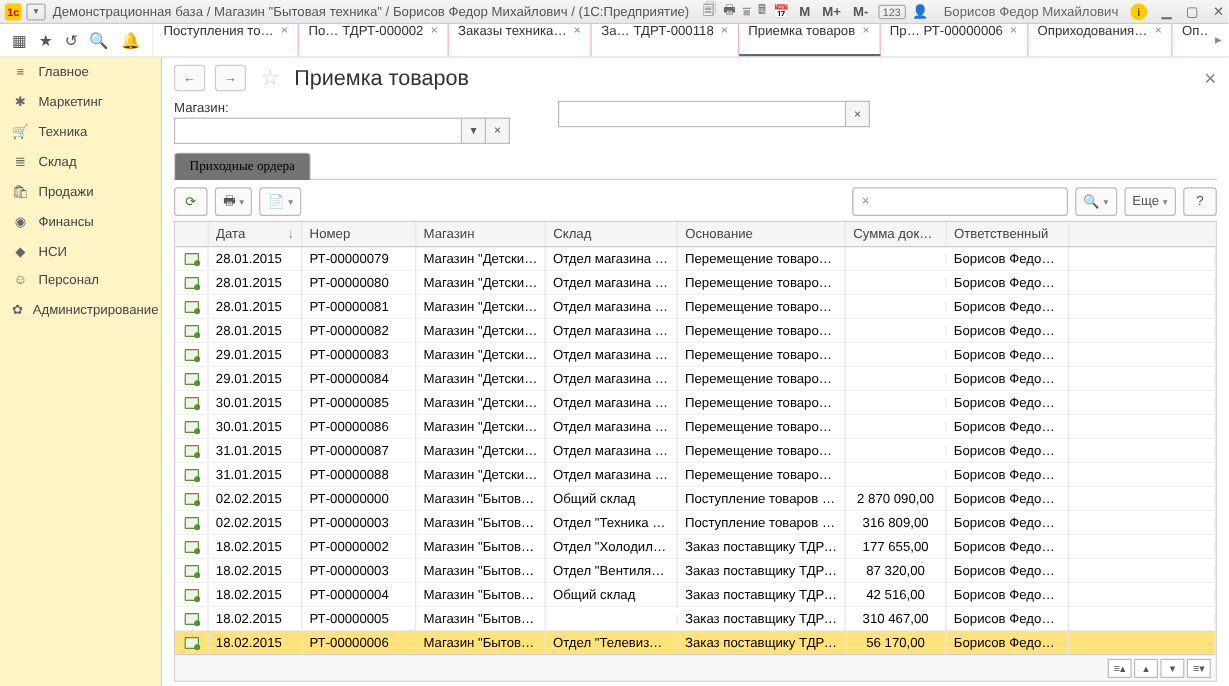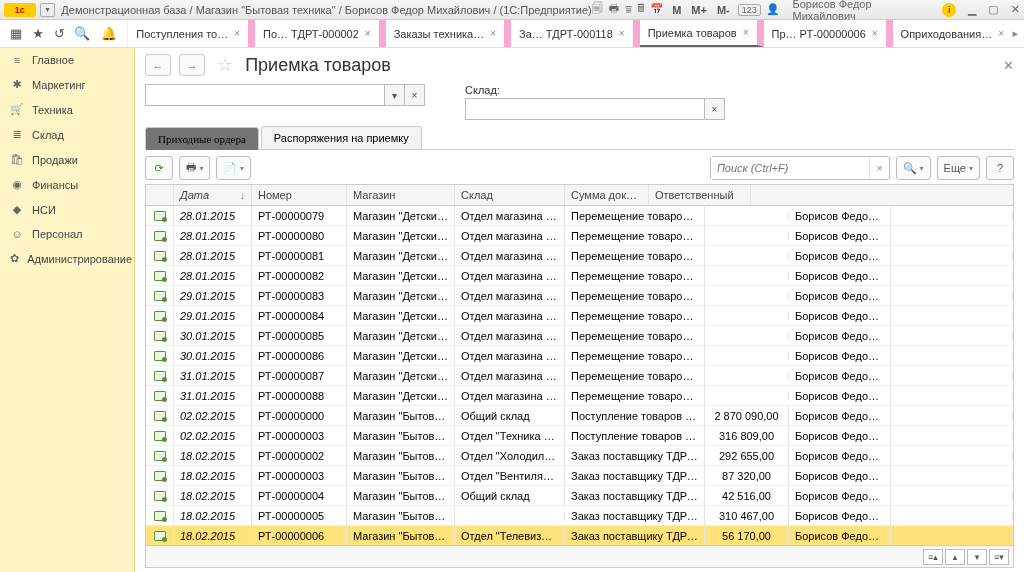--- a/index.html
+++ b/index.html
@@ -1,37 +1,37 @@
 <!DOCTYPE html>
 <html><head>
 <meta charset="utf-8">
 <style>
 * { margin: 0; padding: 0; box-sizing: border-box; font-family: Arial, sans-serif; font-size: 11px; }
 body { background: #fff; width: 1024px; height: 572px; overflow: hidden; }
 
 
 .titlebar { height: 20px; background: linear-gradient(#f5f5f5,#e8e8e8); border-bottom: 1px solid #ccc; display: flex; align-items: center; padding: 0 4px; color: #555; }
-.titlebar .logo { width: 32px; height: 14px; background: #ffcc00; border-radius: 2px; margin-right: 4px; display:inline-flex;align-items:center;justify-content:center;font-size:9px;font-weight:bold;color:#c00;}
+.titlebar .logo { width: 14px; height: 14px; background: #ffcc00; border-radius: 2px; margin-right: 4px; display:inline-flex;align-items:center;justify-content:center;font-size:9px;font-weight:bold;color:#c00;}
 .titlebar .drop { width: 16px; height: 14px; border:1px solid #aaa; border-radius:2px; margin-right:6px; display:flex;align-items:center;justify-content:center;font-size:8px;color:#666;}
 .titlebar .title-text { flex: 0 0 auto; }
 .titlebar .spacer { flex: 1; }
 .titlebar .sys-icons { display: flex; gap: 6px; align-items: center; color:#666; }
 .titlebar .sys-icons span { cursor: default; }
 .titlebar .mbtn { font-weight:bold; color:#555; padding:0 2px;}
 .titlebar .num { border:1px solid #aaa; border-radius:2px; padding:0 3px; font-size:9px;text-align:right;}
 .titlebar .user { margin-left:6px;}
 .titlebar .info-ic{ width:14px;height:14px;background:#ffcc00;border-radius:50%;display:inline-flex;align-items:center;justify-content:center;font-weight:bold;color:#555;font-size:9px;margin-left:4px;}
 .titlebar .winbtn{ margin-left:6px; color:#666;}
 
 
 .tabbar { height: 28px; background: #fff; border-bottom: 1px solid #ddd; display: flex; align-items: stretch; }
 .tabbar .left-icons { display:flex; align-items:center; gap:10px; padding:0 10px; border-right:1px solid #eee;}
 .tabbar .left-icons span{ color:#555; font-size:13px; cursor:pointer;}
 .tabbar .tabs { display:flex; flex:1; overflow:hidden;}
-.tab { display:flex; align-items:center; padding: 0 8px; border-right:7px solid #f9a8d4; color:#333; white-space:nowrap; cursor:pointer; position:relative;}
+.tab { display:flex; padding: 0 8px; border-right:1px solid #f9a8d4; color:#333; white-space:nowrap; cursor:pointer; position:relative;}
 .tab.active { background:#fff; border-bottom:2px solid #666;}
 .tab .close { margin-left:6px; color:#888; font-size:10px;}
 .tabbar .scroll-r{ display:flex;align-items:center;padding:0 6px;color:#888;}
 
 
 .main { display:flex; height: calc(572px - 20px - 28px); }
 
 
 .sidebar { width: 135px; background: #fef4c5; border-right:1px solid #e5d77a; }
 .side-item { display:flex; align-items:center; gap:8px; padding:6px 10px; color:#444; cursor:pointer;}
@@ -62,21 +62,21 @@
 .toolbar .flex{flex:1;}
 .search-box{ display:flex; border:1px solid #bbb; border-radius:3px; height:24px; width:180px;}
 .search-box input{ border:none; outline:none; flex:1; padding:0 6px; color:#aaa; font-style:italic;}
 .search-box .clr{ width:20px;display:flex;align-items:center;justify-content:center;color:#888;border-left:1px solid #ddd;cursor:pointer;}
 
 
 .table-wrap{ flex:1; border:1px solid #ccc; overflow:hidden; display:flex; flex-direction:column;}
 .thead{ display:flex; background:#f5f5f5; border-bottom:1px solid #ccc; font-weight:normal; color:#444;}
 .th,.td{ padding:4px 6px; border-right:1px solid #e5e5e5; overflow:hidden; white-space:nowrap; text-overflow:ellipsis;}
 .c-ic{ width:28px; flex:0 0 28px;}
-.c-date{ width:78px; flex:0 0 78px;font-style:italic;}
+.c-date{ width:78px; flex:0 0 78px;}
 .c-num{ width:95px; flex:0 0 95px;}
 .c-shop{ width:108px; flex:0 0 108px;}
 .c-wh{ width:110px; flex:0 0 110px;}
 .c-base{ width:140px; flex:0 0 140px;}
 .c-sum{ width:84px; flex:0 0 84px; text-align:center;}
 .c-resp{ width:102px; flex:0 0 102px;}
 .c-comm{ flex:1;}
 .th .sort{ float:right; color:#888;}
 .tbody{ flex:1; overflow-y:auto;}
 .tr{ display:flex; border-bottom:1px solid #eee; height:20px; align-items:center;}
@@ -203,75 +203,74 @@
     <div class="hdr-row">
       <div class="nav-btn">←</div>
       <div class="nav-btn">→</div>
       <span class="star-ic">☆</span>
       <span class="page-title">Приемка товаров</span>
       <span class="close-page">✕</span>
     </div>
 
     <div class="filters">
       <div class="filter-group">
+        <span class="filter-label">Магазин:</span>
         <div class="filter-ctrl">
           <input class="filter-input" style="">
           <div class="filter-btn">▾</div>
           <div class="filter-btn">×</div>
         </div>
       </div>
       <div class="filter-group">
-        <span class="filter-label">Склад:</span>
         <div class="filter-ctrl">
           <input class="filter-input" style="">
           <div class="filter-btn">×</div>
         </div>
       </div>
     </div>
 
     <div class="subtabs">
       <div class="subtab active">Приходные ордера</div>
-      <div class="subtab">Распоряжения на приемку</div>
     </div>
 
     <div class="toolbar">
       <div class="tbtn">
           <span style="color:#3a7a2a">⟳</span>
         </div>
       <div class="tbtn">
           <span>🖶</span>
           <span class="dd">▾</span>
         </div>
       <div class="tbtn">
           <span>📄</span>
           <span class="dd">▾</span>
         </div>
       <div class="flex"></div>
       <div class="search-box">
-        <input placeholder="Поиск (Ctrl+F)" style="">
         <div class="clr">×</div>
       </div>
       <div class="tbtn">
           <span>🔍</span>
           <span class="dd">▾</span>
         </div>
       <div class="tbtn">
           <span>Еще</span>
           <span class="dd">▾</span>
         </div>
       <div class="tbtn">?</div>
     </div>
 
     <div class="table-wrap">
       <div class="thead">
         <div class="th c-ic"></div>
         <div class="th c-date"><span>Дата</span><span class="sort">↓</span></div>
         <div class="th c-num">Номер</div>
         <div class="th c-shop">Магазин</div>
         <div class="th c-wh">Склад</div>
+        <div class="th c-base">Основание</div>
         <div class="th c-sum">Сумма докум…</div>
         <div class="th c-resp">Ответственный</div>
       </div>
       <div class="tbody" id="tbody">
           <div class="tr">
             <div class="td c-ic">
               <div class="doc-ic"></div>
             </div>
             <div class="td c-date">28.01.2015</div>
             <div class="td c-num">РТ-00000079</div>
@@ -427,21 +426,21 @@
           </div>
           <div class="tr">
             <div class="td c-ic">
               <div class="doc-ic"></div>
             </div>
             <div class="td c-date">18.02.2015</div>
             <div class="td c-num">РТ-00000002</div>
             <div class="td c-shop">Магазин "Бытовая…</div>
             <div class="td c-wh">Отдел "Холодильн…</div>
             <div class="td c-base">Заказ поставщику ТДРТ-0…</div>
-            <div class="td c-sum">292 655,00</div>
+            <div class="td c-sum">177 655,00</div>
             <div class="td c-resp">Борисов Федор М…</div>
             <div class="td c-comm"></div>
           </div>
           <div class="tr">
             <div class="td c-ic">
               <div class="doc-ic"></div>
             </div>
             <div class="td c-date">18.02.2015</div>
             <div class="td c-num">РТ-00000003</div>
             <div class="td c-shop">Магазин "Бытовая…</div>

